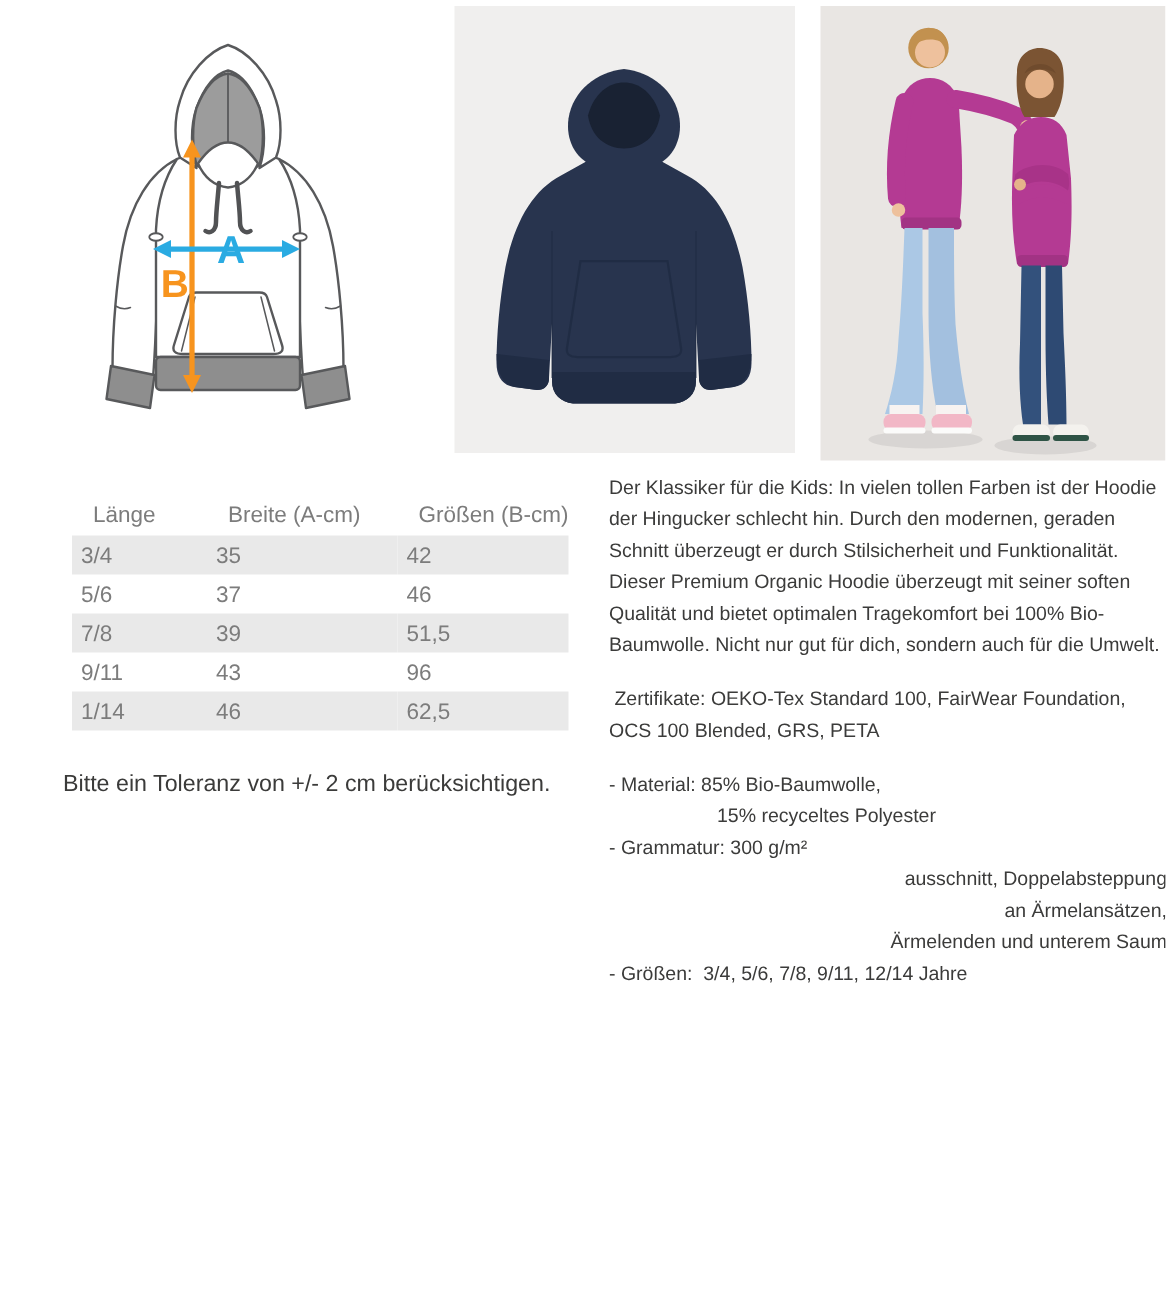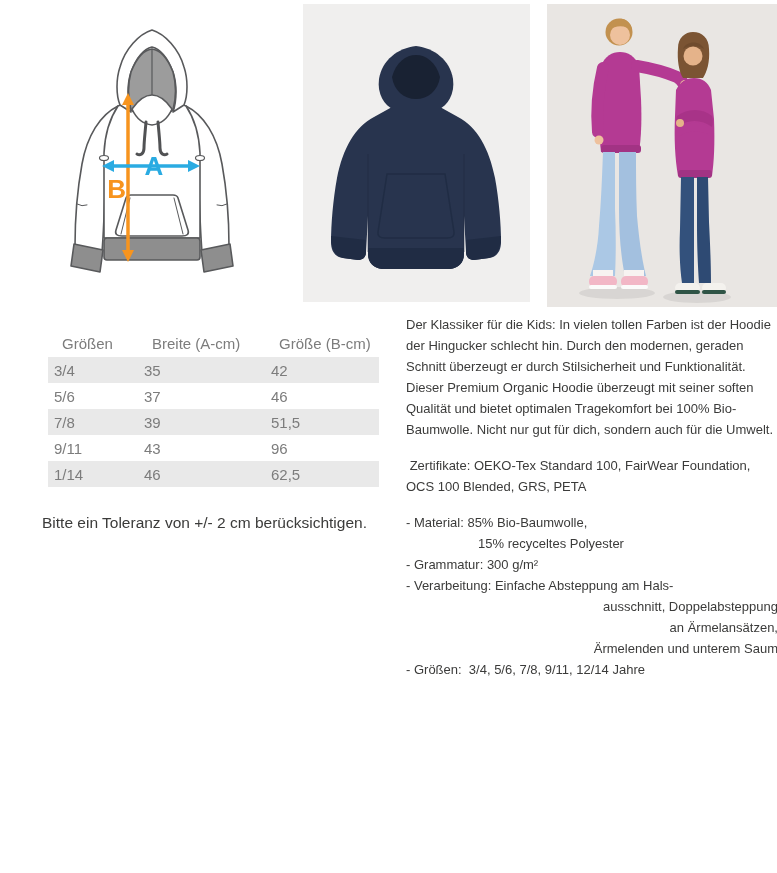--- a/index.html
+++ b/index.html
@@ -148,23 +148,23 @@
 </div>
 
 <table class="size-table">
   <colgroup>
       <col style="width:90px">
       <col style="width:127px">
       <col style="width:114px">
     </colgroup>
   <thead>
     <tr>
-      <th>Größen</th>
+      <th>Länge</th>
       <th>Breite (A-cm)</th>
-      <th>Größe (B-cm)</th>
+      <th>Größen (B-cm)</th>
     </tr>
   </thead>
   <tbody>
     <tr>
       <td>3/4</td>
       <td>35</td>
       <td>42</td>
     </tr>
     <tr>
       <td>5/6</td>
@@ -191,19 +191,18 @@
 
 <p class="tolerance">Bitte ein Toleranz von +/- 2 cm berücksichtigen.</p>
 
 <div class="desc">
   <p>Der Klassiker für die Kids: In vielen tollen Farben ist der Hoodie der Hingucker schlecht hin. Durch den modernen, geraden Schnitt überzeugt er durch Stilsicherheit und Funktionalität. Dieser Premium Organic Hoodie überzeugt mit seiner soften Qualität und bietet optimalen Tragekom­fort bei 100% Bio-Baumwolle. Nicht nur gut für dich, sondern auch für die Umwelt.</p>
   <p> Zertifikate: OEKO-Tex Standard 100, FairWear Foundation, OCS 100 Blended, GRS, PETA</p>
   <div>
     <div class="spec-line">- Material: 85% Bio-Baumwolle,</div>
     <div class="spec-line indent-1">15% recyceltes Polyester</div>
     <div class="spec-line">- Grammatur: 300 g/m²</div>
-    <div class="spec-line">- Verarbeitung: Einfache Absteppung am Hals-</div>
     <div class="spec-line indent-2">ausschnitt, Doppelabsteppung</div>
     <div class="spec-line indent-2">an Ärmelansätzen,</div>
     <div class="spec-line indent-2">Ärmelenden und unterem Saum</div>
     <div class="spec-line">- Größen:  3/4, 5/6, 7/8, 9/11, 12/14 Jahre</div>
   </div>
 </div>
 
 </body></html>

